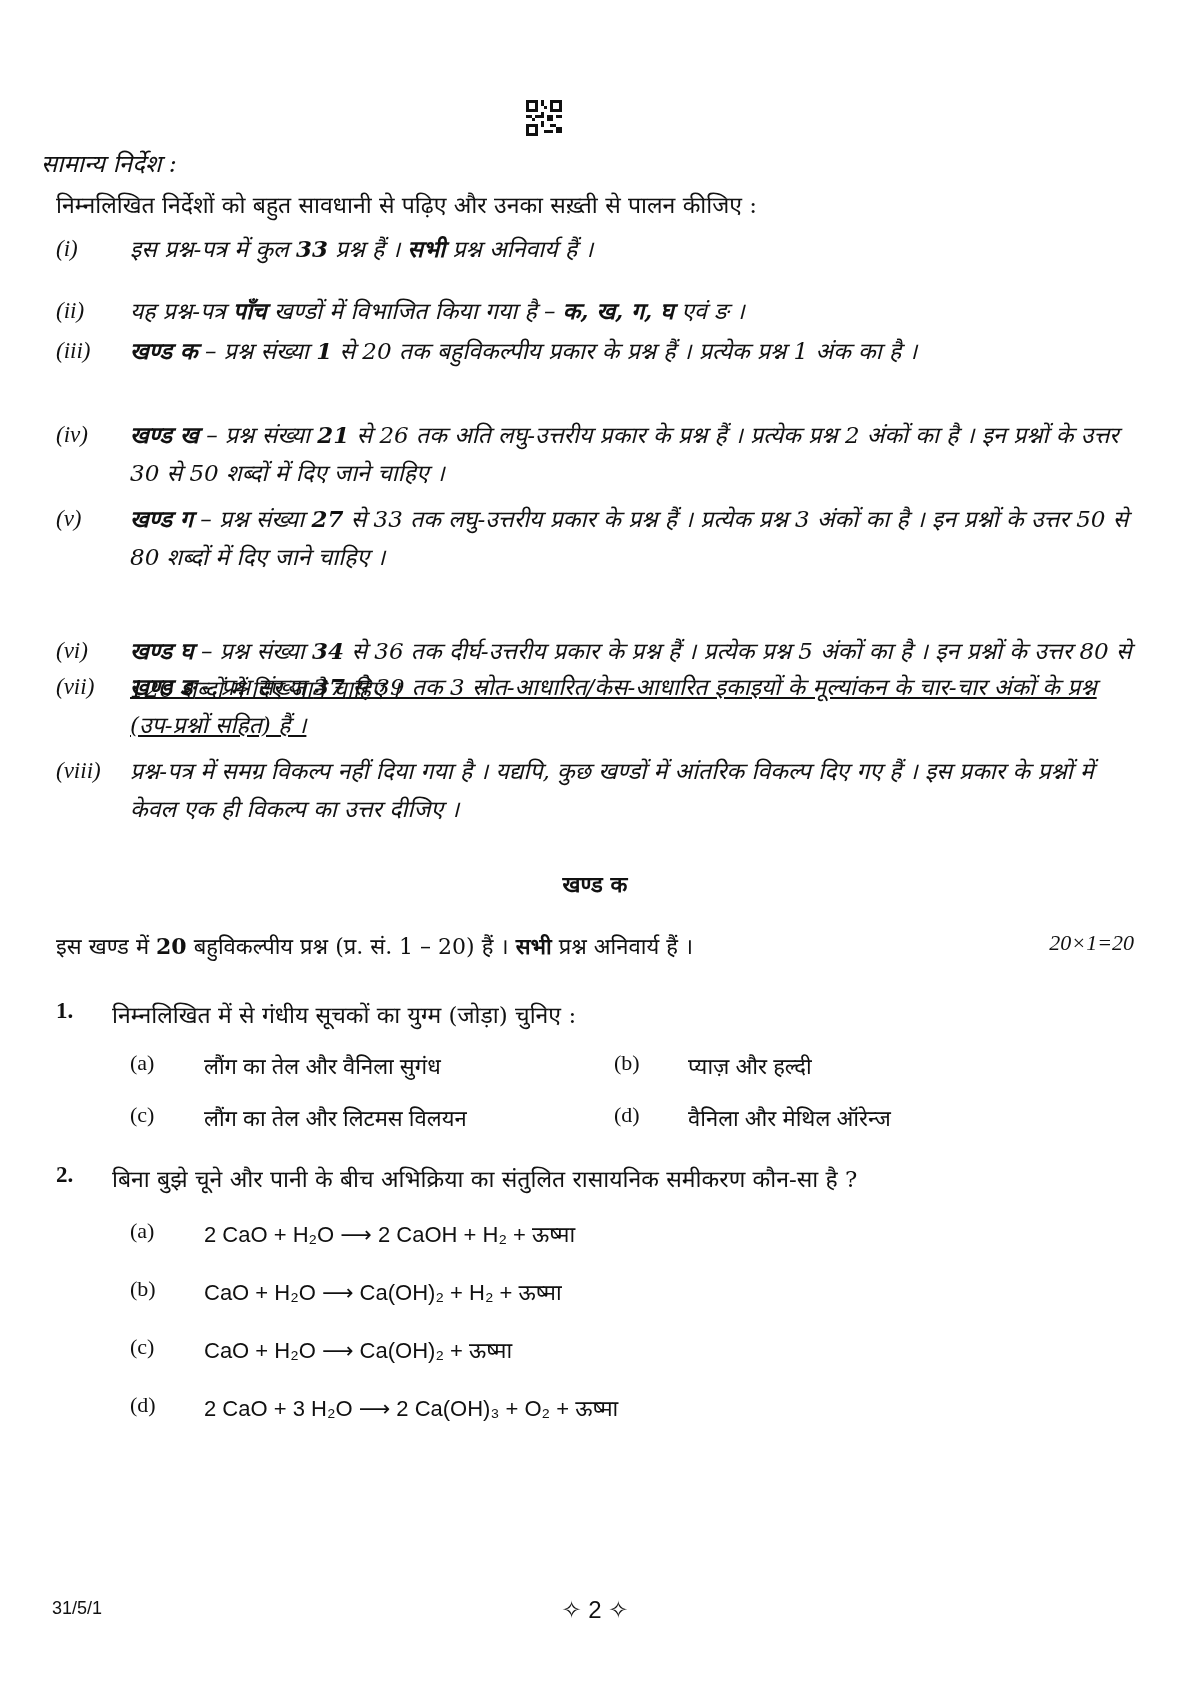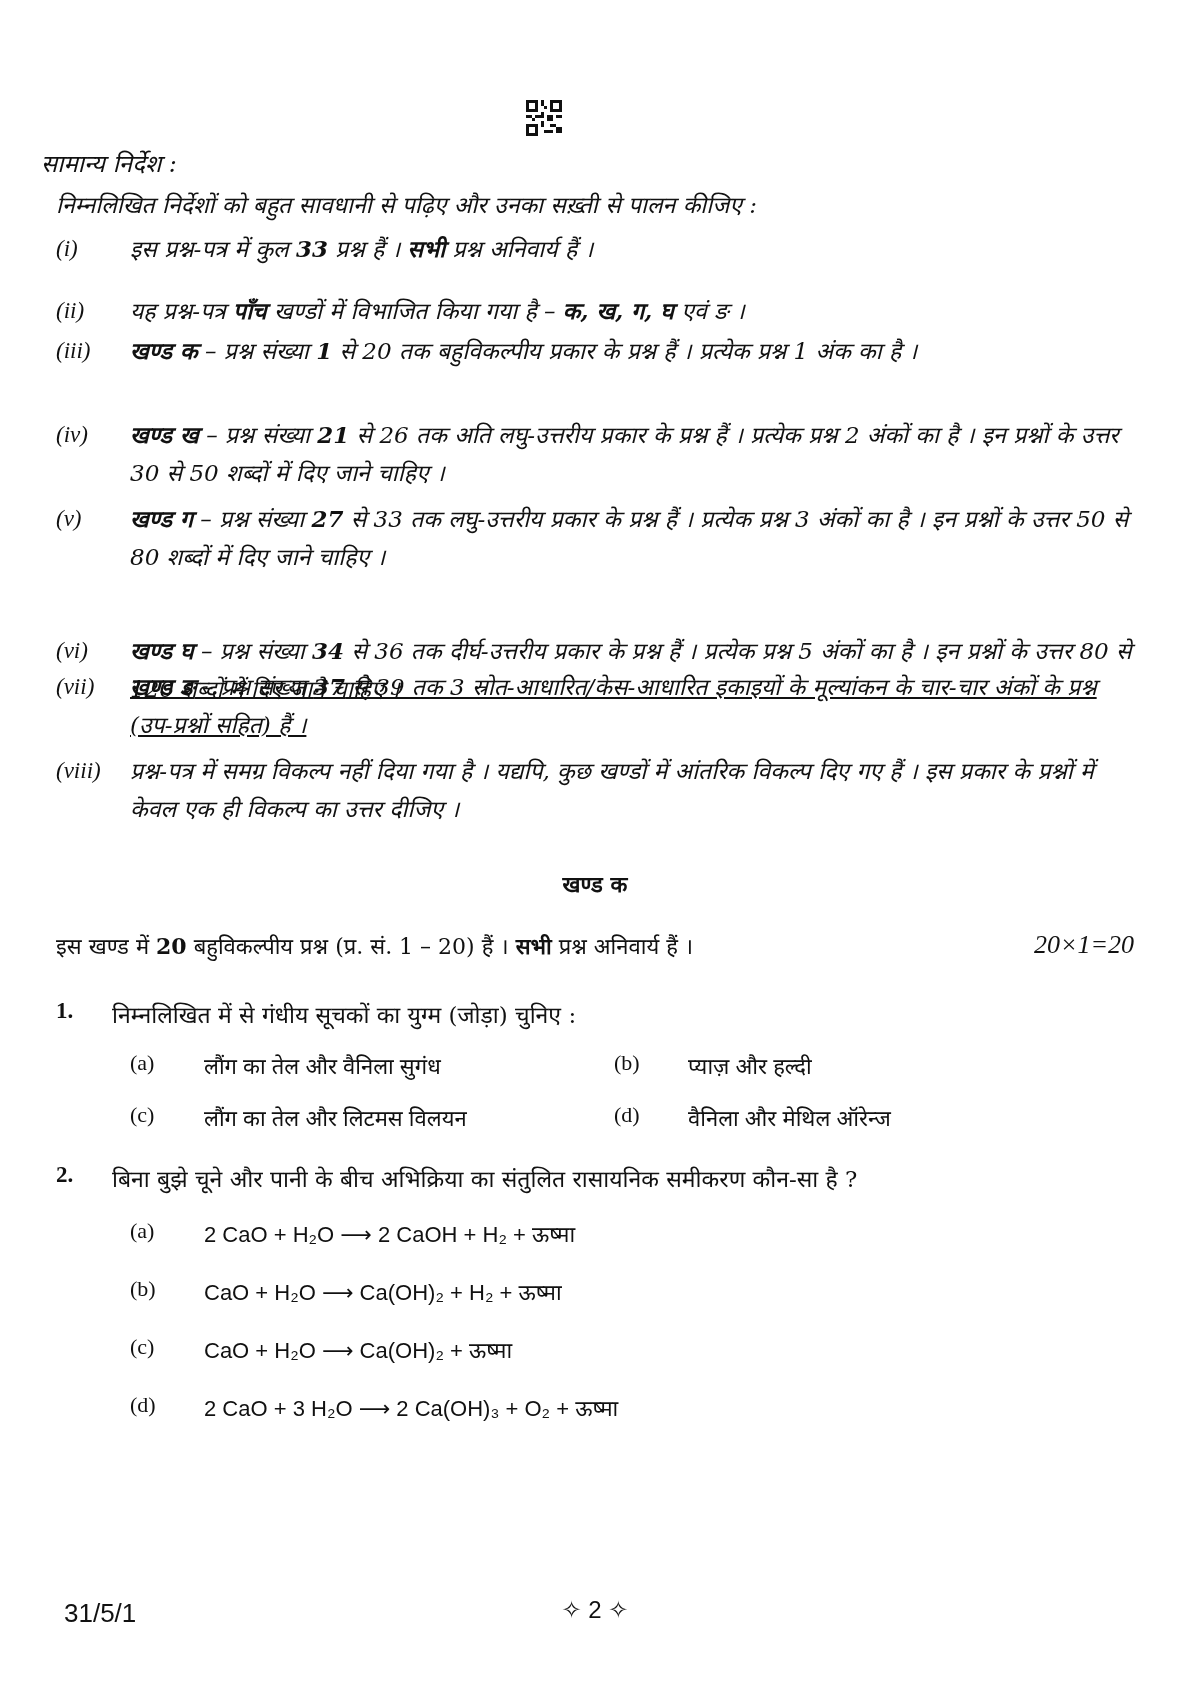--- a/index.html
+++ b/index.html
@@ -6,35 +6,35 @@
   body {
     width: 1190px; height: 1683px; position: relative; overflow: hidden;
     color: #111; font-family: "DejaVu Serif", serif;
   }
   .qr {
     position: absolute; left: 526px; top: 100px; width: 36px; height: 36px;
   }
   .abs { position: absolute; }
   .it { font-style: italic; }
   .heading { left: 41px; top: 146px; font-size: 24px; font-style: italic; font-weight: normal; }
-  .intro { left: 56px; top: 188px; font-size: 23px; font-style: italic; }
+  .intro { left: 56px; top: 188px; font-size: 23px; }
   .inst { position: absolute; left: 56px; width: 1080px; font-size: 23px; font-style: italic; line-height: 38px; }
   .inst .num { position: absolute; left: 0; top: 0; width: 70px; font-family: "Liberation Serif", serif; }
   .inst .txt { margin-left: 74px; display: block; }
   b { font-weight: bold; }
   .section-title { left: 0; width: 1190px; text-align: center; top: 868px; font-size: 22px; font-weight: bold; }
   .section-desc { left: 56px; top: 930px; font-size: 22px; }
-  .marks { right: 56px; top: 930px; font-size: 26px; font-style: italic; font-family: "Liberation Serif", serif; }
+  .marks { right: 56px; top: 930px; font-size: 22px; font-style: italic; font-family: "Liberation Serif", serif; }
   .q { position: absolute; left: 56px; font-size: 23px; }
   .q .qn { position: absolute; left: 0; font-weight: bold; font-family: "Liberation Serif", serif; }
   .q .qt { position: absolute; left: 56px; white-space: nowrap; }
   .opt { position: absolute; font-size: 22px; white-space: nowrap; }
   .opt .ol { position: absolute; left: 0; font-family: "Liberation Serif", serif; }
   .opt .ot { position: absolute; left: 74px; font-family: Liberation Sans, sans-serif; }
-  .footer-code { left: 64px; top: 1598px; font-size: 26px; font-family: "Liberation Sans", sans-serif; }
+  .footer-code { left: 52px; top: 1598px; font-size: 18px; font-family: "Liberation Sans", sans-serif; }
   .footer-page { left: 0; width: 1190px; text-align: center; top: 1596px; font-size: 24px; font-family: "Liberation Sans", sans-serif; }
 </style>
 </head>
 <body>
 
 <svg class="qr" viewBox="0 0 12 12">
   <rect x="0" y="0" width="12" height="12" fill="#fff"></rect>
   <rect x="0" y="0" width="4" height="4" fill="#111"></rect>
     <rect x="1" y="1" width="2" height="2" fill="#fff"></rect>
   <rect x="8" y="0" width="4" height="4" fill="#111"></rect>

